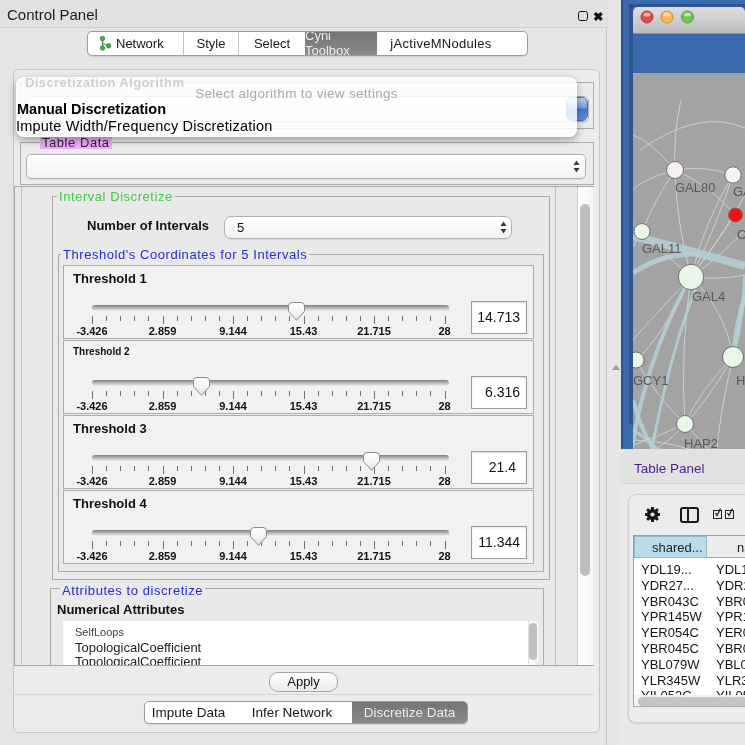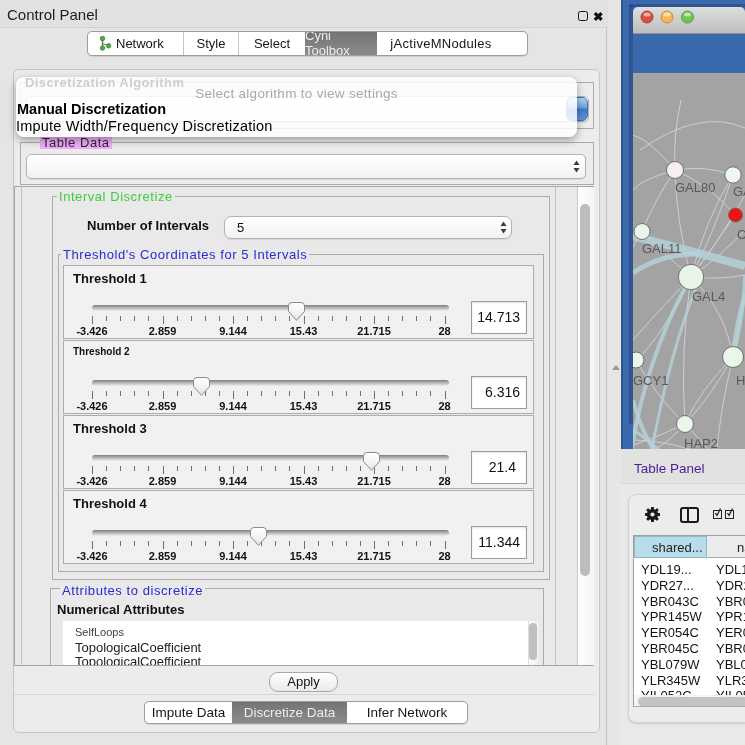--- a/index.html
+++ b/index.html
@@ -283,22 +283,22 @@
   <div class="abs" style="left:60px;top:74px;font-size:13px;color:#1d1d1d;">TopologicalCoefficient</div>
   <div class="abs" style="left:513px;top:41px;width:10px;height:80px;background:linear-gradient(to right,#fff,#eee);border-left:1px solid #ddd;"></div>
   <div class="abs" style="left:514px;top:43px;width:8px;height:37px;background:#c0c0c0;border-radius:4px;"></div>
 </div>
 
 <div class="abs" style="left:14px;top:666px;width:580px;height:28px;background:#ececec;border-bottom:1px solid #d6d6d6;"></div>
 <div class="abs" style="left:269px;top:672px;width:67px;height:18px;border:1px solid #a8a8a8;border-radius:9px;background:linear-gradient(#ffffff,#e9e9e9);font-size:13px;color:#111;text-align:center;line-height:17px;">Apply</div>
 
 <div class="seg" style="left:144px;top:701px;width:322px;height:21px;font-size:13.5px;">
   <div class="s" style="width:87px;">Impute Data</div>
+  <div class="s" style="width:120px;">Infer Network</div>
   <div class="s sel" style="width:115px;">Discretize Data</div>
-  <div class="s" style="width:120px;">Infer Network</div>
 </div>
 
 <div class="abs" style="left:612px;top:365px;width:0;height:0;border-left:4px solid transparent;border-right:4px solid transparent;border-bottom:5px solid #9a9a9a;"></div>
 
 <div class="abs" style="left:16px;top:77px;width:561px;height:60px;background:rgba(255,255,255,0.84);border-radius:8px;box-shadow:0 3px 8px rgba(0,0,0,0.35);"></div>
 <div class="abs" style="left:25px;top:75px;font-size:13px;font-weight:bold;letter-spacing:0.4px;color:#cecece;">Discretization Algorithm</div>
 <div class="abs" style="left:16px;top:86px;width:561px;text-align:center;font-size:13.5px;letter-spacing:0.3px;color:#a9a9a9;">Select algorithm to view settings</div>
 <div class="abs" style="left:17px;top:101px;font-size:14.5px;font-weight:bold;color:#000;">Manual Discretization</div>
 <div class="abs" style="left:16px;top:117.5px;font-size:14.5px;letter-spacing:0.2px;color:#000;">Impute Width/Frequency Discretization</div>
 

